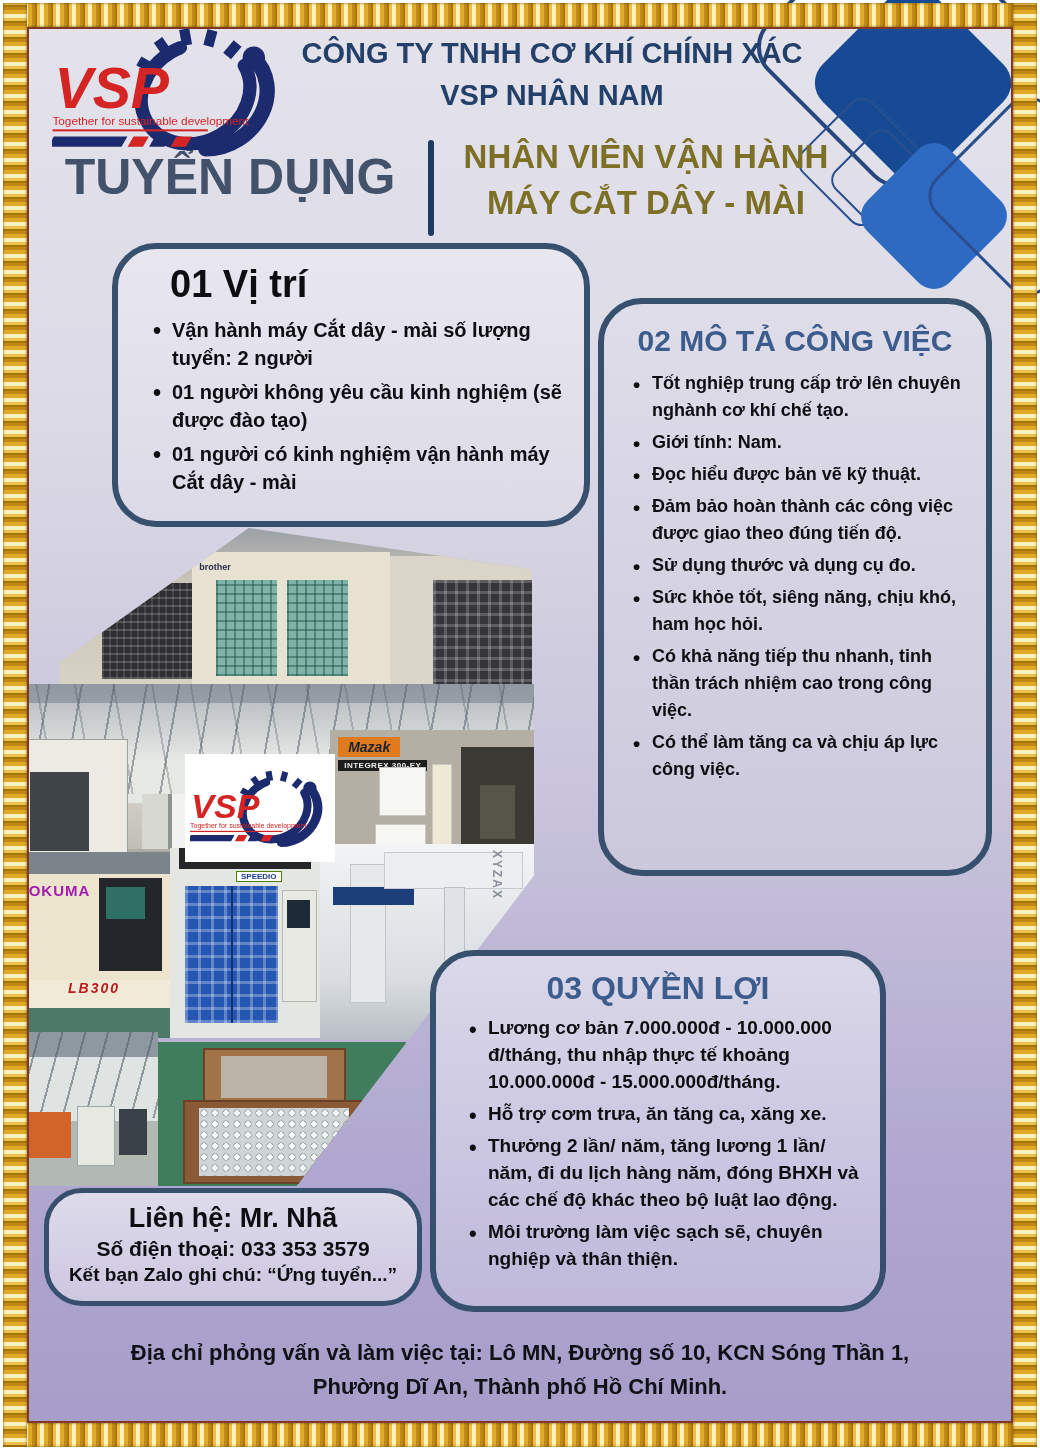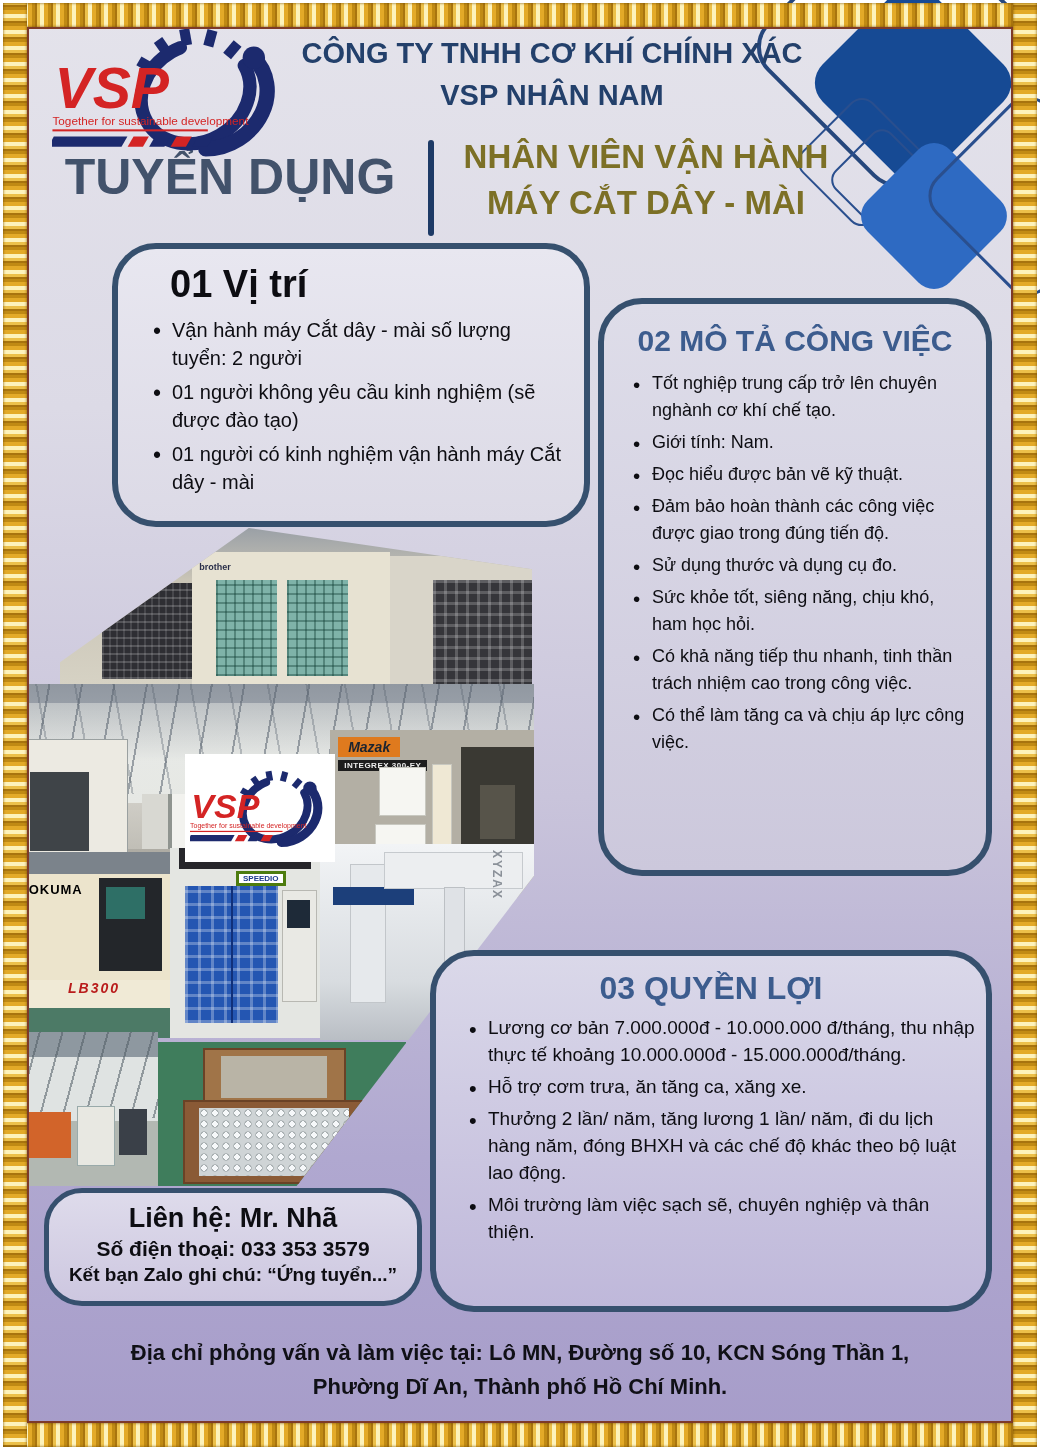--- a/index.html
+++ b/index.html
@@ -37,33 +37,33 @@
            color:#7c7026;font-weight:bold;font-size:33px;line-height:1.38;}
 
   
   .logo{position:absolute;z-index:4;}
   .logo.main{left:52px;top:22px;width:236px;height:138px;}
   .logo svg{width:100%;height:100%;}
 
   
   .box{position:absolute;border:6px solid #36506e;border-radius:44px;z-index:5;box-sizing:border-box;}
   .box .title{font-weight:bold;text-align:center;}
-  .box ul{list-style:none;margin:6px 0 0 0;padding:0;font-weight:normal;color:#0d0d12;}
+  .box ul{list-style:none;margin:6px 0 0 0;padding:0;font-weight:bold;color:#0d0d12;}
   .box li{position:relative;padding-left:22px;margin-bottom:5px;}
   .box li::before{content:"\2022";position:absolute;left:3px;top:-1px;font-size:1.15em;}
 
   .box.pos{left:112px;top:243px;width:478px;height:284px;background:linear-gradient(180deg,#e8e7f0,#dcdae6);}
   .box.pos .title{color:#0d0d12;font-size:38px;text-align:left;margin:14px 0 10px 52px;}
   .box.pos ul{font-size:20px;line-height:1.42;margin-left:32px;margin-right:18px;}
 
   .box.desc{left:598px;top:298px;width:394px;height:578px;background:linear-gradient(180deg,#dedde9,#ccc8dc);}
   .box.desc .title{color:#3c5c8e;font-size:30px;margin:20px 8px 12px 8px;letter-spacing:0px;}
   .box.desc ul{font-size:18px;line-height:1.5;margin-left:26px;margin-right:16px;}
 
-  .box.ben{left:430px;top:950px;width:562px;height:362px;background:linear-gradient(180deg,#dad8e9,#bfb8da);z-index:6;}
+  .box.ben{left:430px;top:950px;width:456px;height:362px;background:linear-gradient(180deg,#dad8e9,#bfb8da);z-index:6;}
   .box.ben .title{color:#3c5c8e;font-size:32px;margin:14px 0 8px 0;}
   .box.ben ul{font-size:19px;line-height:1.42;margin-left:30px;margin-right:6px;}
 
   .box.contact{left:44px;top:1188px;width:378px;height:118px;background:linear-gradient(180deg,#dedbeb,#cdc7e0);
                border-width:5px;border-radius:38px;text-align:center;z-index:6;color:#0d0d12;}
   .contact-l1{font-size:27px;font-weight:bold;margin-top:10px;}
   .contact-l2{font-size:21px;font-weight:bold;margin-top:3px;}
   .contact-l3{font-size:19px;font-weight:bold;margin-top:3px;}
 
   .footer{position:absolute;left:90px;top:1336px;width:860px;z-index:5;text-align:center;
@@ -108,30 +108,30 @@
   .ph-mazak .win i{position:absolute;left:26%;top:30%;width:48%;height:42%;background:#57544a;display:block;}
   .ph-mazak .paper{position:absolute;background:#f6f6f2;border:1px solid #c8c8c0;}
   .ph-mazak .p1{left:24%;top:22%;width:22%;height:28%;}
   .ph-mazak .p2{left:22%;top:56%;width:24%;height:34%;}
   .ph-mazak .p3{left:50%;top:20%;width:9%;height:70%;background:#efe8d4;}
   .ph-logo{left:167px;top:228px;width:150px;height:108px;background:#ffffff;z-index:3;
            display:flex;align-items:center;justify-content:center;}
   .ph-logo svg{width:140px;height:86px;}
   .ph-okuma{left:0;top:326px;width:152px;height:186px;background:#ece4cc;}
   .ph-okuma .roof{position:absolute;left:0;top:0;width:100%;height:12%;background:#7b838b;}
-  .ph-okuma .brand{position:absolute;left:7%;top:16%;font-size:13px;font-weight:bold;color:#000000;letter-spacing:1px;}
+  .ph-okuma .brand{position:absolute;left:7%;top:16%;font-size:15px;font-weight:bold;color:#a21caf;letter-spacing:1px;}
   .ph-okuma .panel{position:absolute;right:5%;top:14%;width:42%;height:50%;background:#23262a;}
   .ph-okuma .panel i{position:absolute;left:12%;top:10%;width:60%;height:34%;background:#2e6f66;display:block;}
   .ph-okuma .band{position:absolute;left:0;bottom:16%;width:100%;height:15%;background:#f0ead6;
           color:#b91c1c;font-weight:bold;font-style:italic;font-size:14px;text-align:center;letter-spacing:2px;}
   .ph-okuma .floor{position:absolute;left:0;bottom:0;width:100%;height:16%;background:#4c7a66;}
   .ph-speedio{left:152px;top:322px;width:150px;height:190px;background:#e4e6e2;}
   .ph-speedio .top{position:absolute;left:6%;top:0;width:88%;height:11%;background:#26262a;}
   .ph-speedio .chip{position:absolute;left:44%;top:12%;background:#fff;color:#1b3a8c;font-size:8px;
-          font-weight:bold;padding:0 4px;border:3px solid #4d7c0f;}
+          font-weight:bold;padding:0 4px;border:1px solid #4d7c0f;}
   .ph-speedio .doors{position:absolute;left:10%;top:20%;width:62%;height:72%;background:#2456b2;
           background-image:repeating-linear-gradient(0deg,rgba(255,255,255,.28) 0 3px,transparent 3px 13px),
                            repeating-linear-gradient(90deg,rgba(255,255,255,.28) 0 3px,transparent 3px 13px);}
   .ph-speedio .split{position:absolute;left:40.5%;top:20%;width:2px;height:72%;background:#10307a;}
   .ph-speedio .ctrl{position:absolute;right:2%;top:22%;width:22%;height:58%;background:#e9e9e4;border:1px solid #b8b8b2;}
   .ph-speedio .ctrl i{position:absolute;left:12%;top:8%;width:70%;height:26%;background:#1e2a38;display:block;}
   .ph-cmm{left:302px;top:318px;width:214px;height:196px;background:linear-gradient(180deg,#f2f4f6,#d8dce0 70%,#b9bec4 100%);}
   .ph-cmm .col{position:absolute;left:14%;top:10%;width:16%;height:70%;background:#e6e9ec;border:1px solid #c2c6ca;}
   .ph-cmm .band{position:absolute;left:6%;top:22%;width:38%;height:9%;background:#1c3f7a;}
   .ph-cmm .beam{position:absolute;left:30%;top:4%;width:64%;height:18%;background:#eceef0;border:1px solid #c6cace;}
@@ -306,21 +306,21 @@
       <li>01 người có kinh nghiệm vận hành máy Cắt dây - mài</li>
     </ul>
   </div>
 
   <div class="box desc">
     <div class="title">02 MÔ TẢ CÔNG VIỆC</div>
     <ul>
       <li>Tốt nghiệp trung cấp trở lên chuyên nghành cơ khí chế tạo.</li>
       <li>Giới tính: Nam.</li>
       <li>Đọc hiểu được bản vẽ kỹ thuật.</li>
-      <li>Đảm bảo hoàn thành các công việc được giao trong đúng tiến độ.</li>
+      <li>Đảm bảo hoàn thành các công việc được giao theo đúng tiến độ.</li>
       <li>Sử dụng thước và dụng cụ đo.</li>
       <li>Sức khỏe tốt, siêng năng, chịu khó, ham học hỏi.</li>
       <li>Có khả năng tiếp thu nhanh, tinh thần trách nhiệm cao trong công việc.</li>
       <li>Có thể làm tăng ca và chịu áp lực công việc.</li>
     </ul>
   </div>
 
   <div class="box ben">
     <div class="title">03 QUYỀN LỢI</div>
     <ul>

